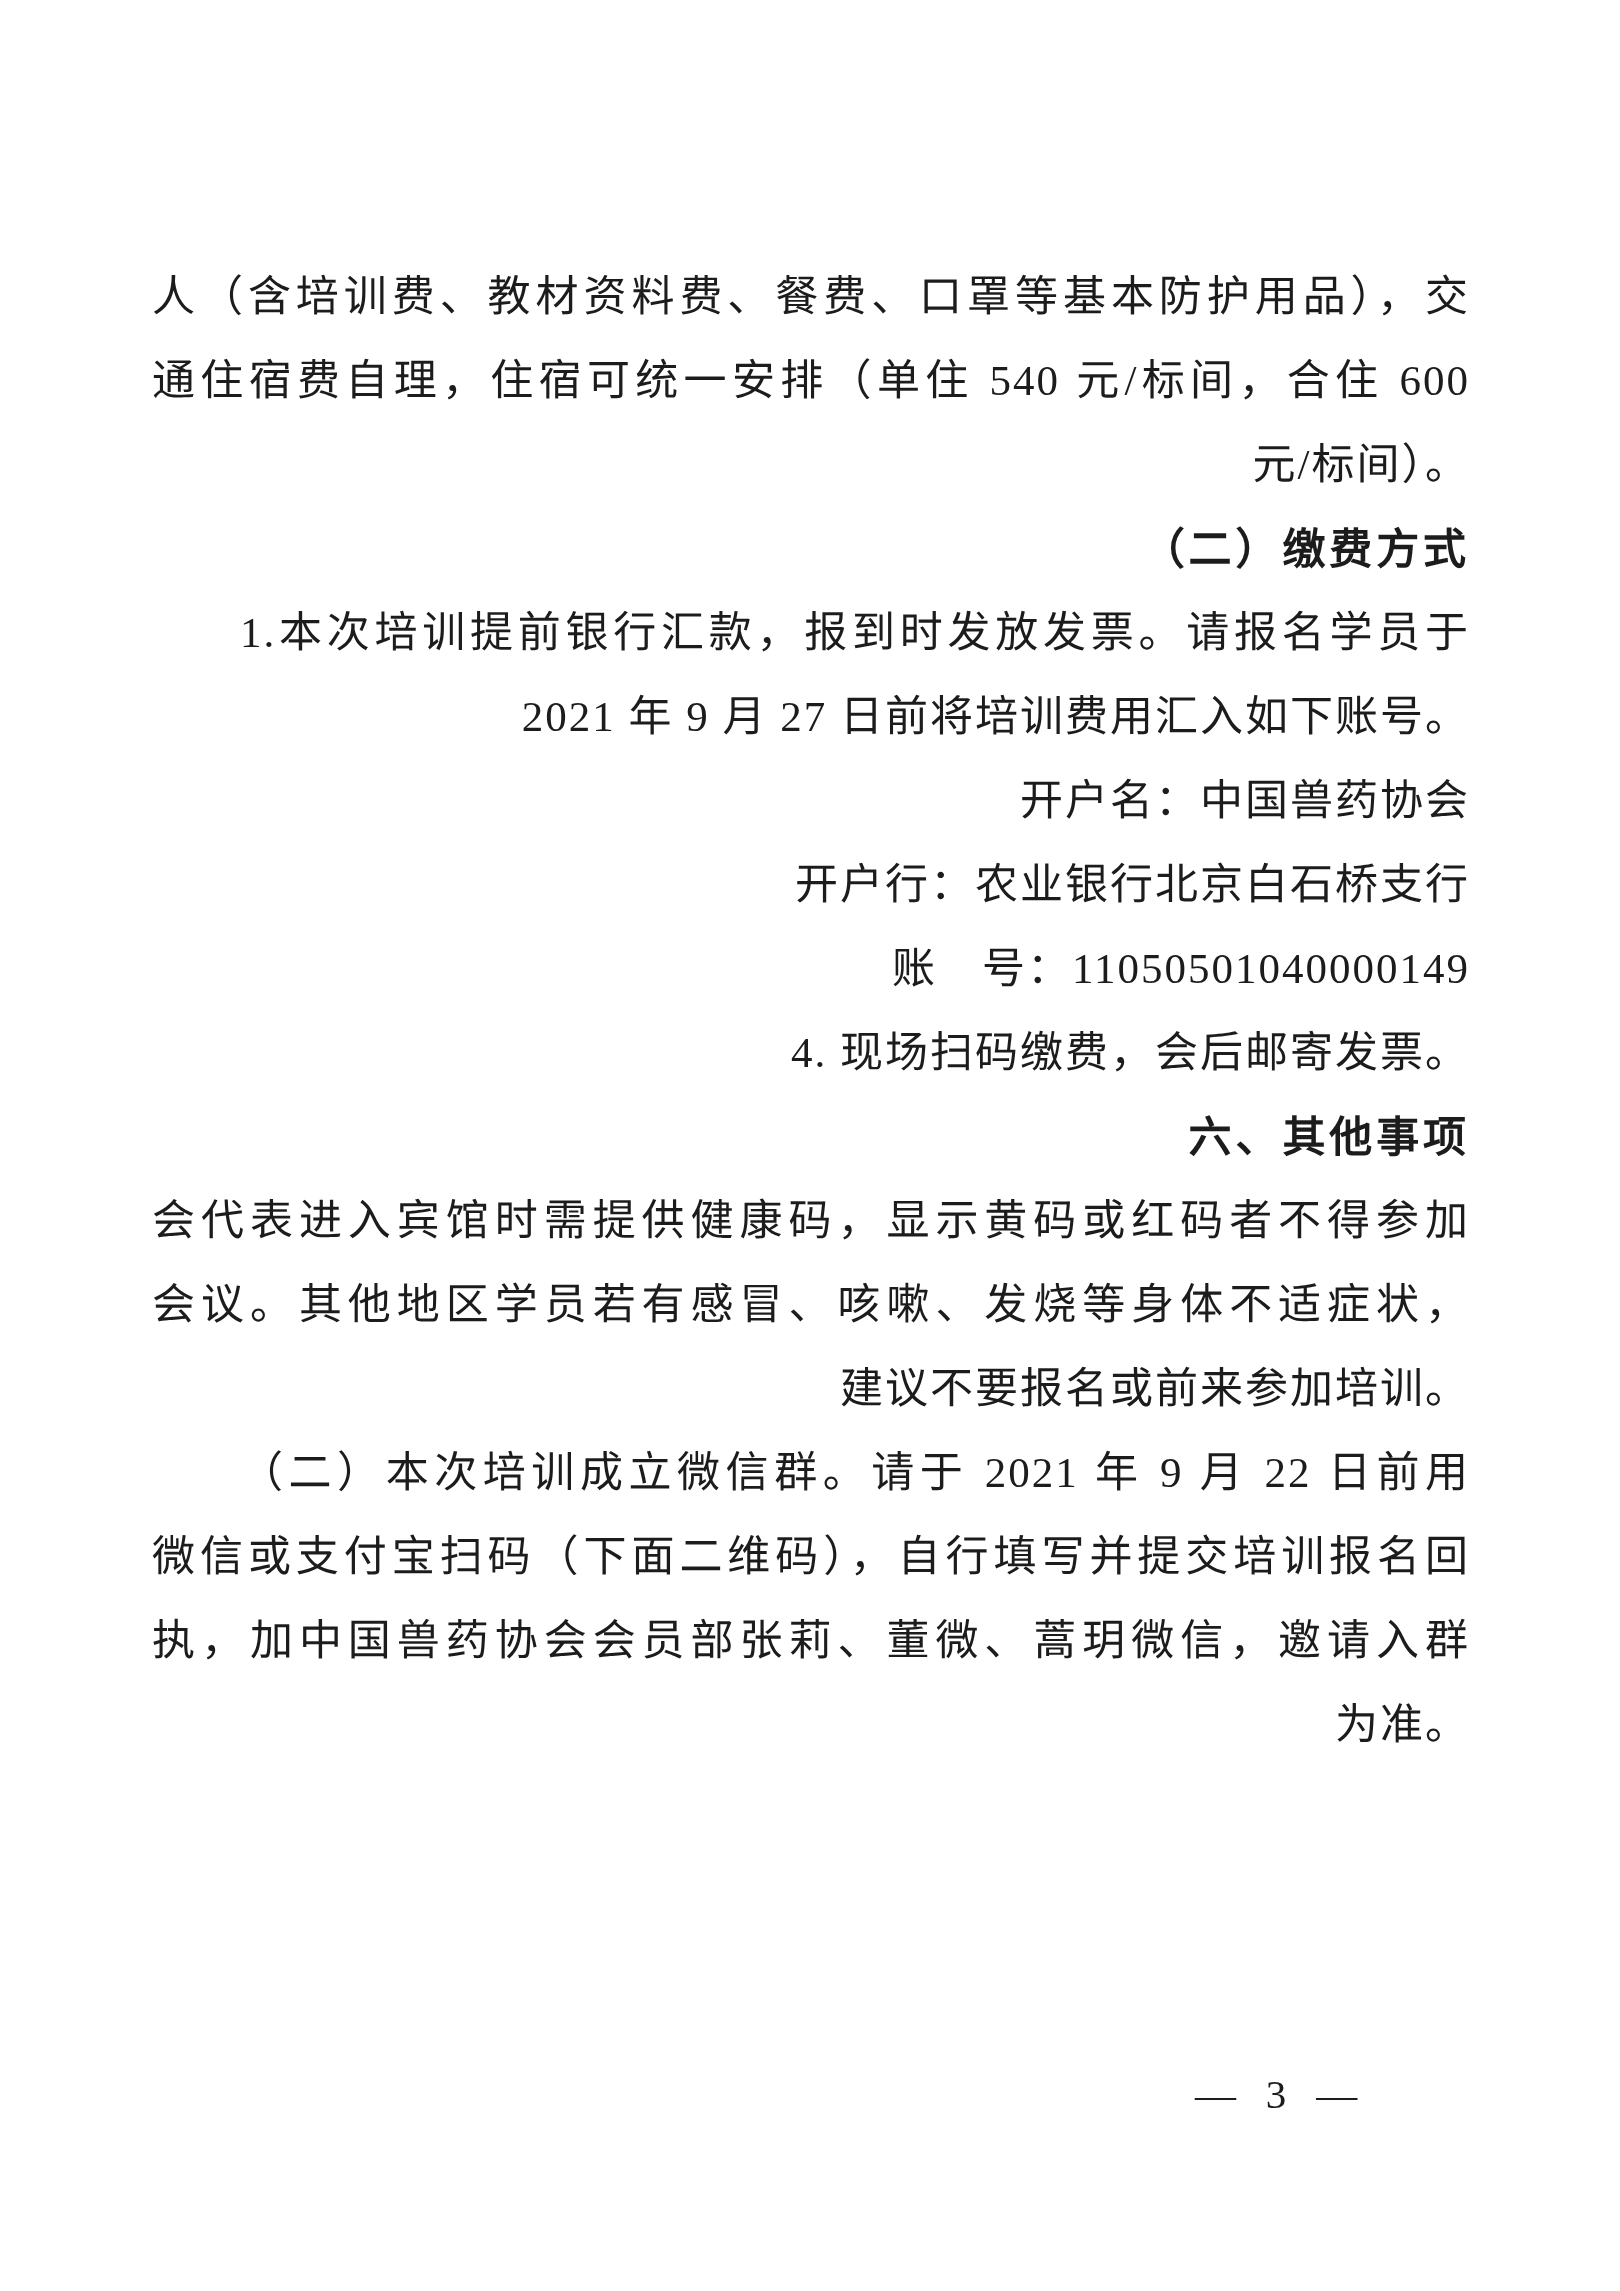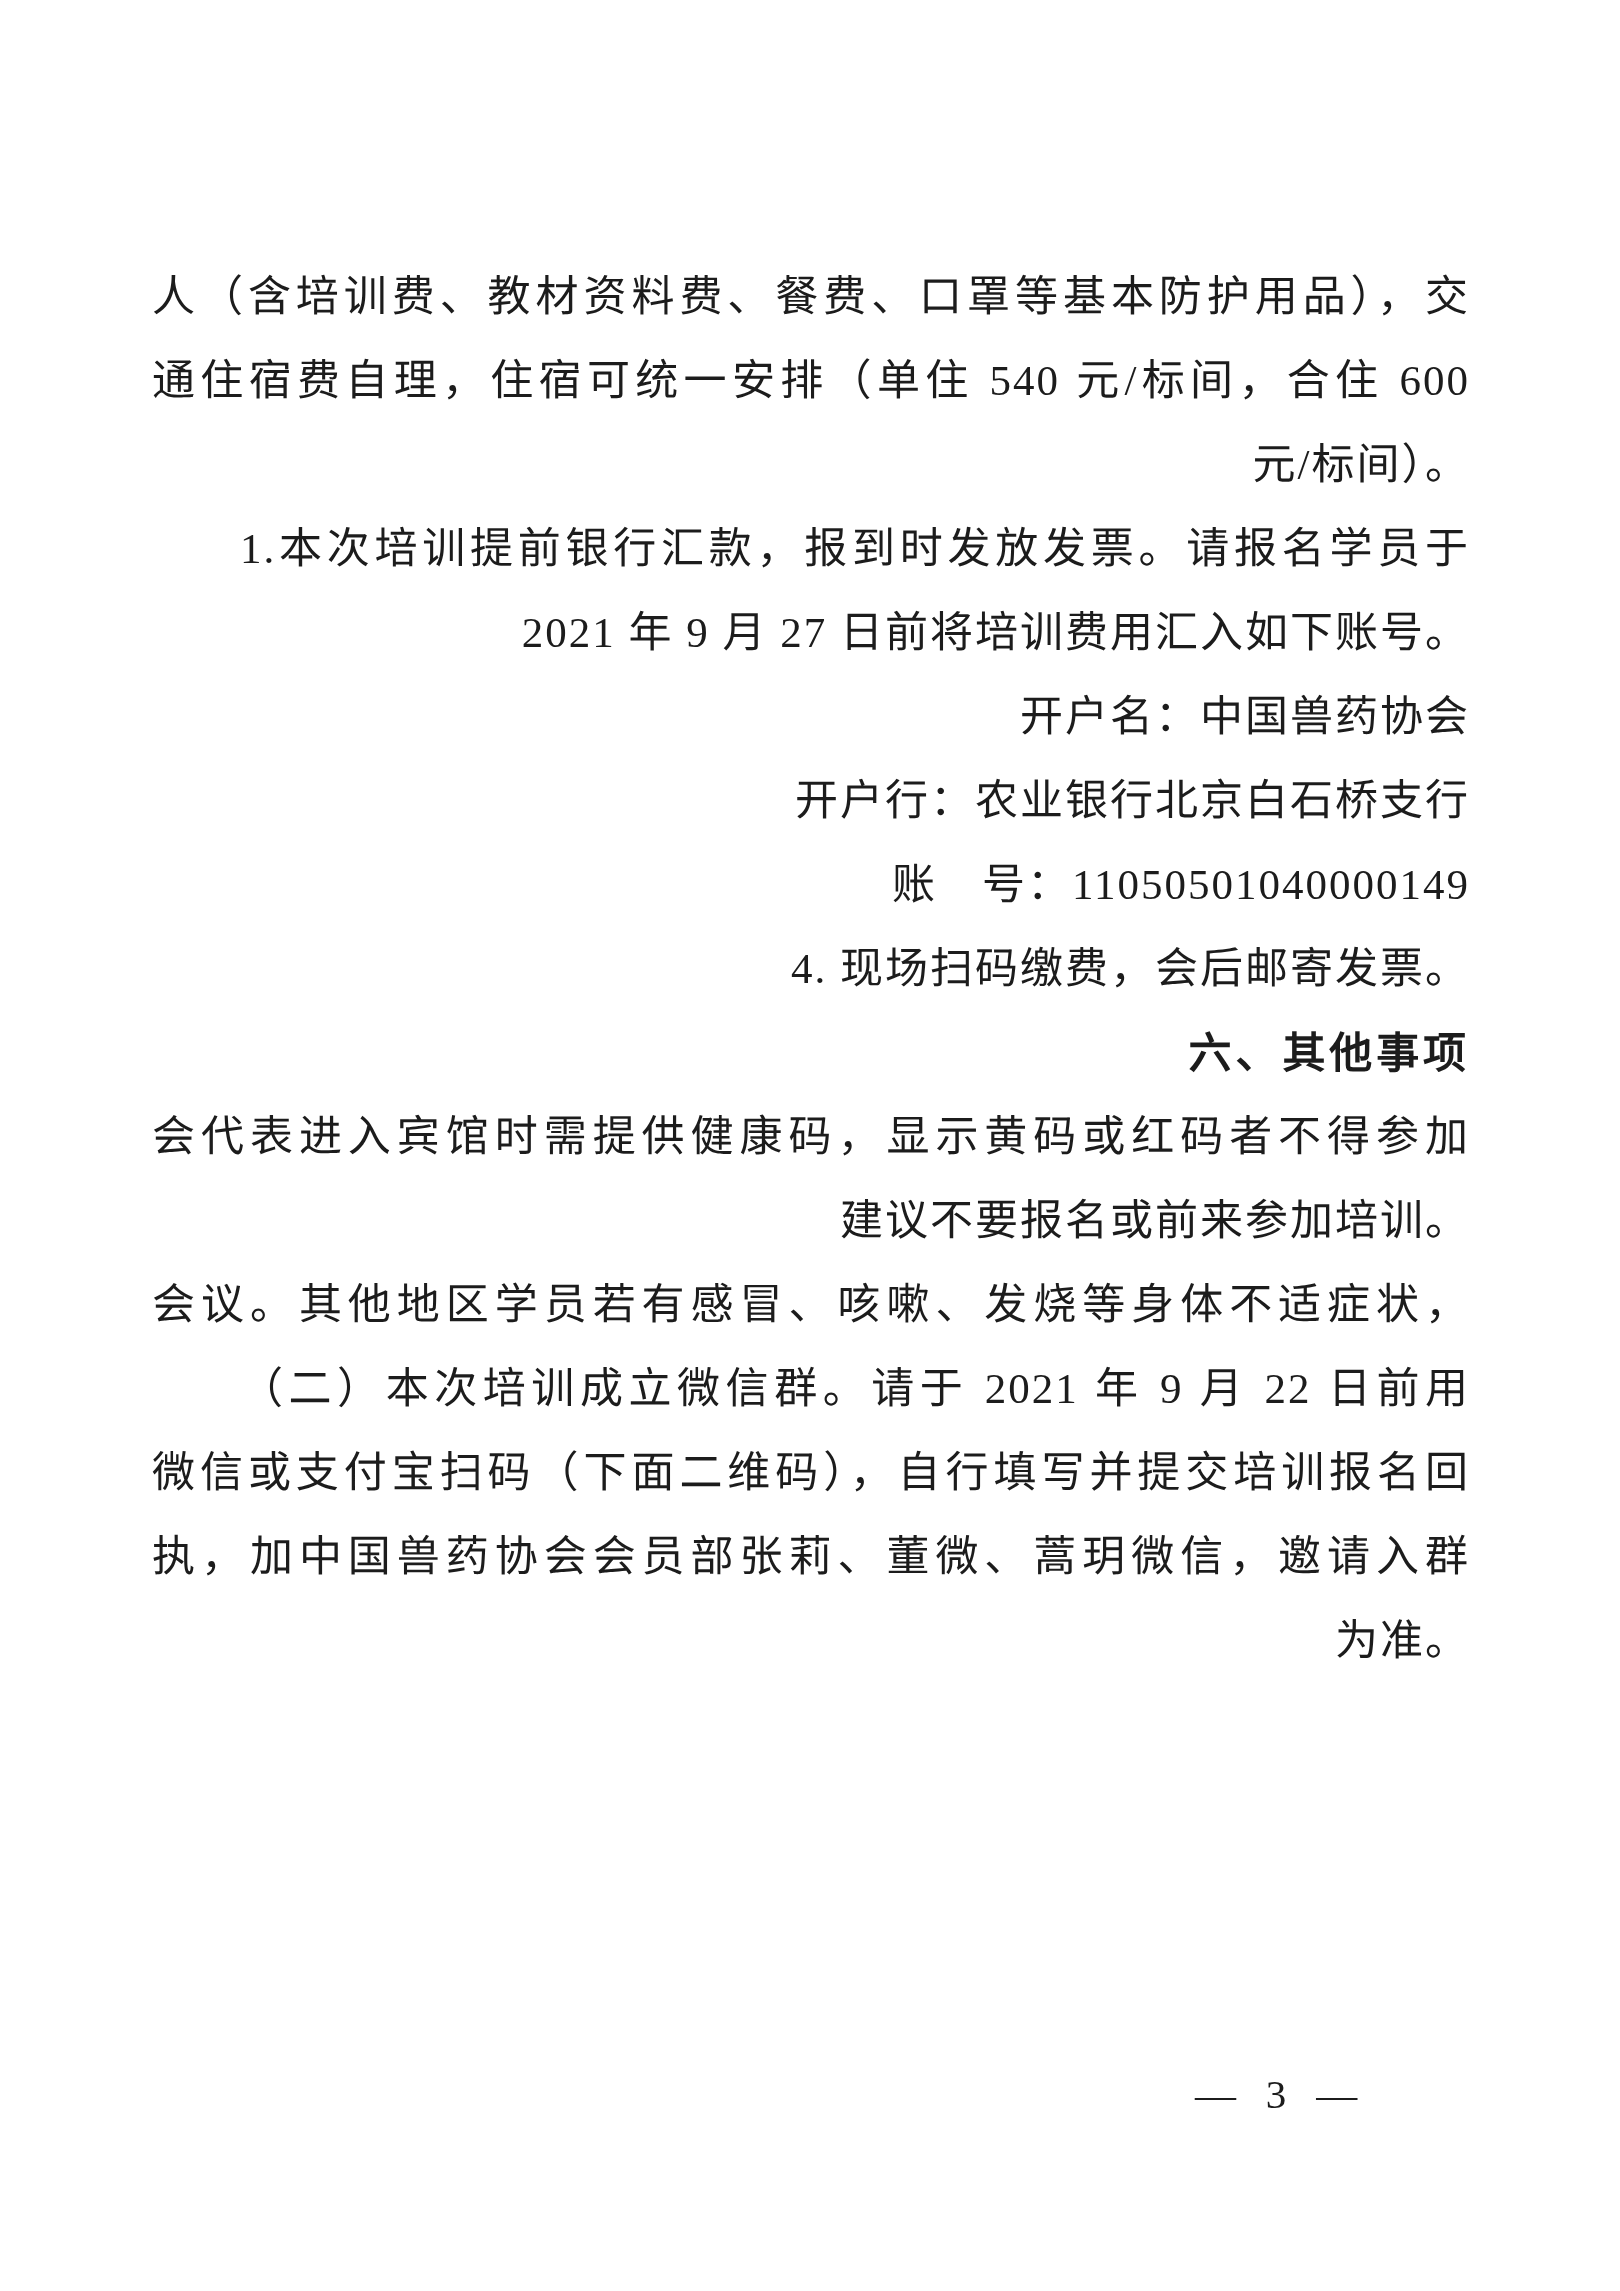--- a/index.html
+++ b/index.html
@@ -57,35 +57,36 @@
 </head>
 <body>
 
 <div class="page">
   <main class="doc-body">
 
     <div class="line justify">人（含培训费、教材资料费、餐费、口罩等基本防护用品），交</div>
     <div class="line justify">通住宿费自理，住宿可统一安排（单住 540 元/标间，合住 600</div>
     <div class="line">元/标间）。</div>
 
+    <div class="line heading indent-2">（二）缴费方式</div>
 
     <div class="line justify indent-2">1.本次培训提前银行汇款，报到时发放发票。请报名学员于</div>
     <div class="line">2021 年 9 月 27 日前将培训费用汇入如下账号。</div>
 
     <div class="line indent-3">开户名：中国兽药协会</div>
     <div class="line indent-3">开户行：农业银行北京白石桥支行</div>
     <div class="line indent-3">账　号：11050501040000149</div>
 
     <div class="line indent-2">4. 现场扫码缴费，会后邮寄发票。</div>
 
     <div class="line heading indent-2">六、其他事项</div>
 
     <div class="line justify">会代表进入宾馆时需提供健康码，显示黄码或红码者不得参加</div>
+    <div class="line justify">会议。其他地区学员若有感冒、咳嗽、发烧等身体不适症状，</div>
     <div class="line">建议不要报名或前来参加培训。</div>
-    <div class="line justify">会议。其他地区学员若有感冒、咳嗽、发烧等身体不适症状，</div>
 
     <div class="line justify indent-2">（二）本次培训成立微信群。请于 2021 年 9 月 22 日前用</div>
     <div class="line justify">微信或支付宝扫码（下面二维码），自行填写并提交培训报名回</div>
     <div class="line justify">执，加中国兽药协会会员部张莉、董微、蒿玥微信，邀请入群</div>
     <div class="line">为准。</div>
 
   </main>
 
   <div class="footer-pagenum">— 3 —</div>
 </div>

